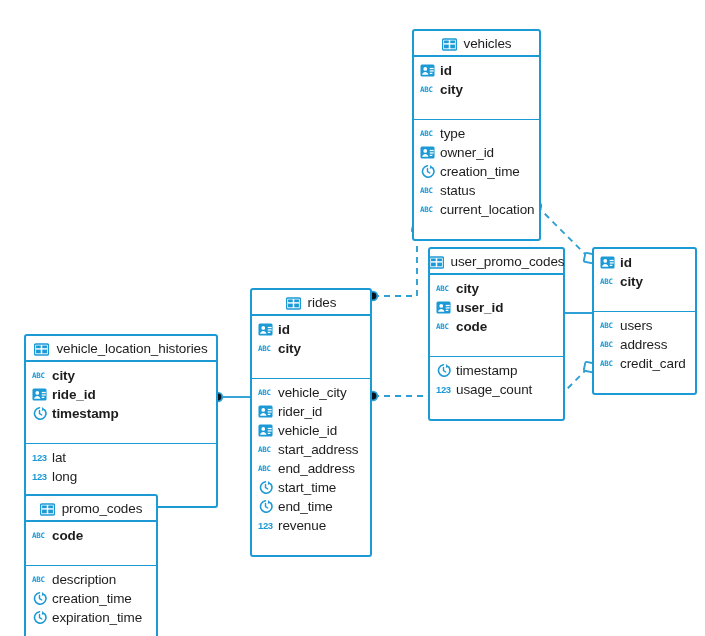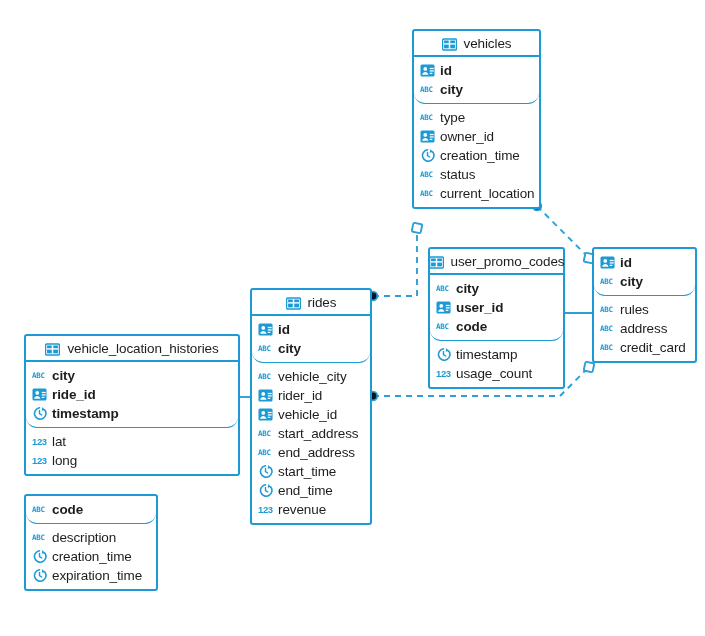--- a/index.html
+++ b/index.html
@@ -31,23 +31,22 @@
     box-sizing:border-box;
     padding:0 6px;
   }
   .ent-title{
     font-size:13.5px;
     color:#1d1d1d;
     white-space:nowrap;
     letter-spacing:-0.1px;
   }
   .ent-section{
-    padding:4px 0 4px 0;
+    padding:4px 0 20px 0;
     box-sizing:border-box;
-    border-radius:11px;
   }
   .ent-section.keys{border-bottom:1.5px solid #1b9ad6;}
   .field{
     display:flex;
     align-items:center;
     gap:5px;
     height:19px;
     padding:0 6px;
     box-sizing:border-box;
     white-space:nowrap;
@@ -266,21 +265,21 @@
           <span class="fname">id</span>
         </div>
         <div class="field">
           <span class="ico ico-abc">ABC</span>
           <span class="fname">city</span>
         </div>
       </div>
       <div class="ent-section cols">
         <div class="field">
           <span class="ico ico-abc">ABC</span>
-          <span class="fname">rules</span>
+          <span class="fname">users</span>
         </div>
         <div class="field">
           <span class="ico ico-abc">ABC</span>
           <span class="fname">address</span>
         </div>
         <div class="field">
           <span class="ico ico-abc">ABC</span>
           <span class="fname">credit_card</span>
         </div>
       </div>
@@ -375,21 +374,21 @@
             </svg>
           </span>
           <span class="fname">end_time</span>
         </div>
         <div class="field">
           <span class="ico ico-123">123</span>
           <span class="fname">revenue</span>
         </div>
       </div>
     </div>
-    <div class="entity" style="left: 24px; top: 334px; width: 216px;">
+    <div class="entity" style="left: 24px; top: 334px; width: 194px;">
       <div class="ent-header">
         <span class="ico ico-table">
           <svg viewBox="0 0 16 13">
             <rect x="0.6" y="0.6" width="14.8" height="11.8" rx="1.4" fill="none" stroke="#1b9ad6" stroke-width="1.5"></rect>
             <rect x="2.2" y="2.2" width="5.0" height="2.9" fill="#1b9ad6"></rect>
             <rect x="8.8" y="2.2" width="5.0" height="2.9" fill="#1b9ad6"></rect>
             <rect x="2.2" y="6.6" width="5.0" height="4.0" fill="#1b9ad6"></rect>
             <rect x="8.8" y="6.6" width="5.0" height="4.0" fill="#1b9ad6"></rect>
           </svg>
         </span>
@@ -429,20 +428,32 @@
           <span class="ico ico-123">123</span>
           <span class="fname">lat</span>
         </div>
         <div class="field">
           <span class="ico ico-123">123</span>
           <span class="fname">long</span>
         </div>
       </div>
     </div>
     <div class="entity" style="left: 24px; top: 494px; width: 134px;">
+      <div class="ent-header">
+        <span class="ico ico-table">
+          <svg viewBox="0 0 16 13">
+            <rect x="0.6" y="0.6" width="14.8" height="11.8" rx="1.4" fill="none" stroke="#1b9ad6" stroke-width="1.5"></rect>
+            <rect x="2.2" y="2.2" width="5.0" height="2.9" fill="#1b9ad6"></rect>
+            <rect x="8.8" y="2.2" width="5.0" height="2.9" fill="#1b9ad6"></rect>
+            <rect x="2.2" y="6.6" width="5.0" height="4.0" fill="#1b9ad6"></rect>
+            <rect x="8.8" y="6.6" width="5.0" height="4.0" fill="#1b9ad6"></rect>
+          </svg>
+        </span>
+        <span class="ent-title">promo_codes</span>
+      </div>
       <div class="ent-section keys">
         <div class="field">
           <span class="ico ico-abc">ABC</span>
           <span class="fname">code</span>
         </div>
       </div>
       <div class="ent-section cols">
         <div class="field">
           <span class="ico ico-abc">ABC</span>
           <span class="fname">description</span>

